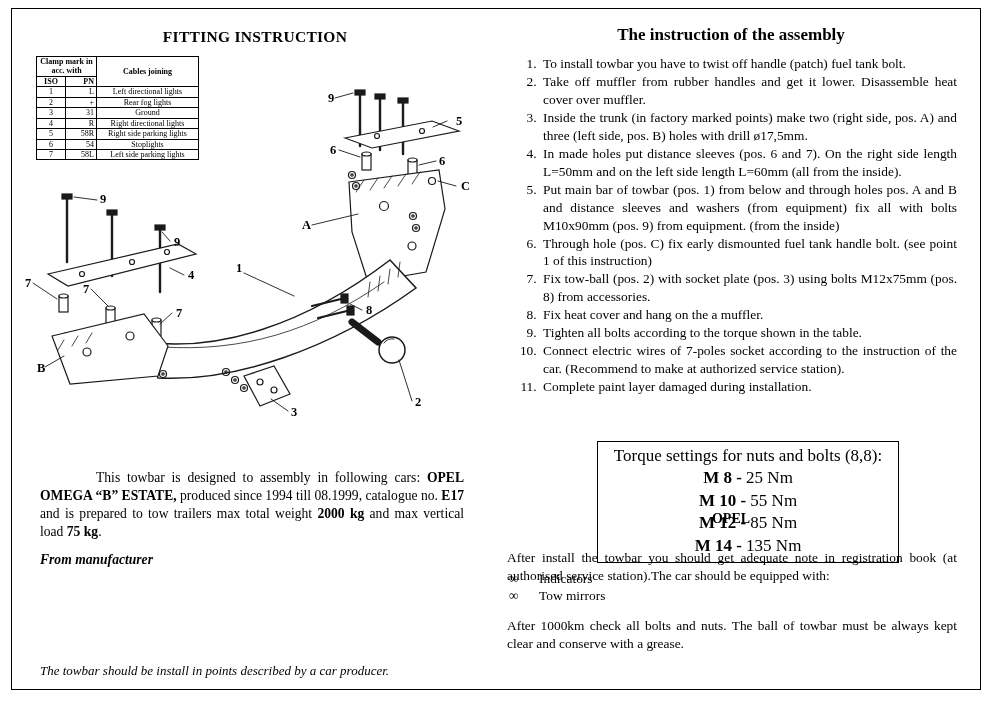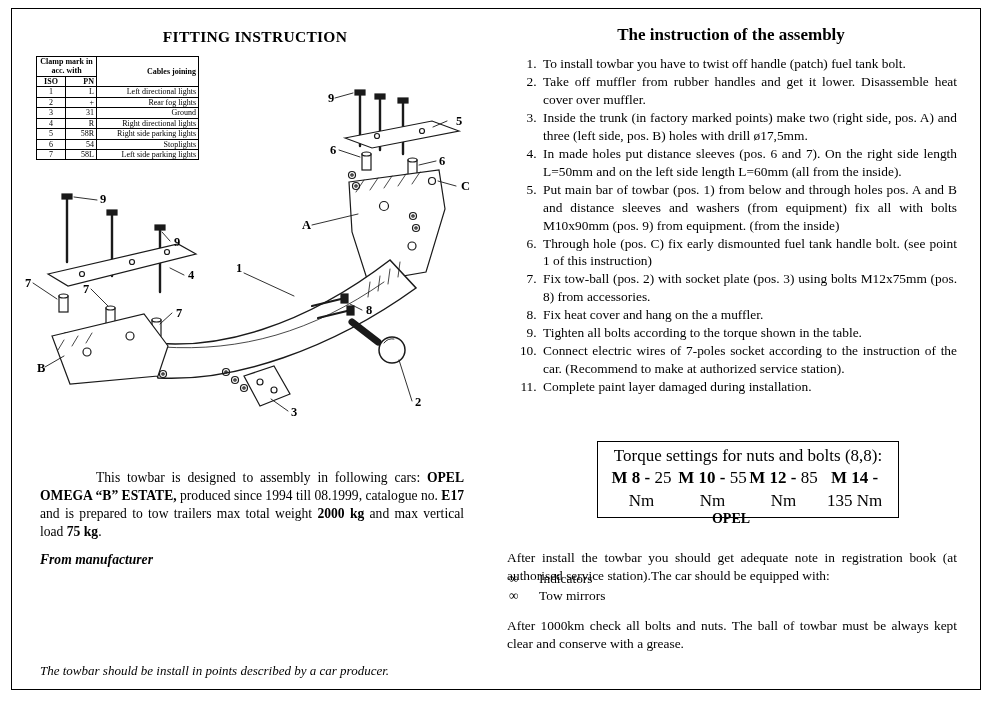--- a/index.html
+++ b/index.html
@@ -7,34 +7,34 @@
   .page{position:relative;width:992px;height:701px;background:#fff;overflow:hidden}
   .page-border{position:absolute;left:11px;top:8px;width:968px;height:680px;border:1.5px solid #000;pointer-events:none}
   .abs{position:absolute}
   .left-title{left:15px;top:28px;width:480px;text-align:center;font-weight:bold;font-size:15.5px;letter-spacing:.3px}
   .right-title{left:505px;top:25px;width:452px;text-align:center;font-weight:bold;font-size:17px}
   table.clamp{position:absolute;left:36px;top:56px;border-collapse:collapse;font-size:8px;line-height:1.18;background:#fff}
   .clamp th,.clamp td{border:1px solid #000;padding:0 2px;vertical-align:middle}
   .clamp th{font-weight:bold;text-align:center}
   .clamp .iso{width:24px;text-align:center}
   .clamp .pn{width:26px;text-align:right}
-  .clamp .cable{width:97px;text-align:right}
+  .clamp .cable{width:97px;text-align:center}
   svg.diagram{position:absolute;left:12px;top:84px;width:478px;height:355px}
   svg.diagram text{font-family:"Liberation Serif",serif;font-size:12.5px;font-weight:bold;fill:#000}
   .steps{position:absolute;left:507px;top:55px;width:450px;font-size:13.4px;line-height:1.34}
   .steps ol{margin:0;padding-left:33px}
   .steps li{text-align:justify;padding-left:3px}
   .car-para{position:absolute;left:40px;top:455px;width:424px;font-size:13.6px;line-height:1.33;text-align:justify;text-indent:56px}
   .b{font-weight:bold}
   .from-manu{position:absolute;left:40px;top:552px;width:424px;font-weight:bold;font-style:italic;font-size:13.6px}
   .manu-para{position:absolute;left:40px;top:578px;width:424px;font-size:13.4px;line-height:1.33;text-align:justify;text-indent:44px}
   .footnote{position:absolute;left:40px;top:650px;width:424px;font-style:italic;font-size:13px}
   .torque-box{position:absolute;left:597px;top:441px;width:284px;border:1px solid #000;font-size:17px;line-height:1.32;padding:3px 8px 5px;background:#fff}
   .torque-title{text-align:center}
-  .torque-grid{display:grid;grid-template-columns:1fr 1fr 1fr 1fr}
+  .torque-grid{display:grid;grid-template-columns:1fr}
   .torque-cell{text-align:center}
   .note-title{position:absolute;left:505px;top:511px;width:452px;text-align:center;font-weight:bold;font-size:14px}
   .note-p1{position:absolute;left:507px;top:536px;width:450px;font-size:13.4px;line-height:1.33;text-align:justify}
   .bullets{position:absolute;left:509px;top:570px;width:450px;font-size:13.4px;line-height:1.3}
   .bullet-row{display:flex}
   .bullet-sym{width:30px}
   .note-p2{position:absolute;left:507px;top:604px;width:450px;font-size:13.4px;line-height:1.33;text-align:justify}
 </style>
 </head>
 <body>

